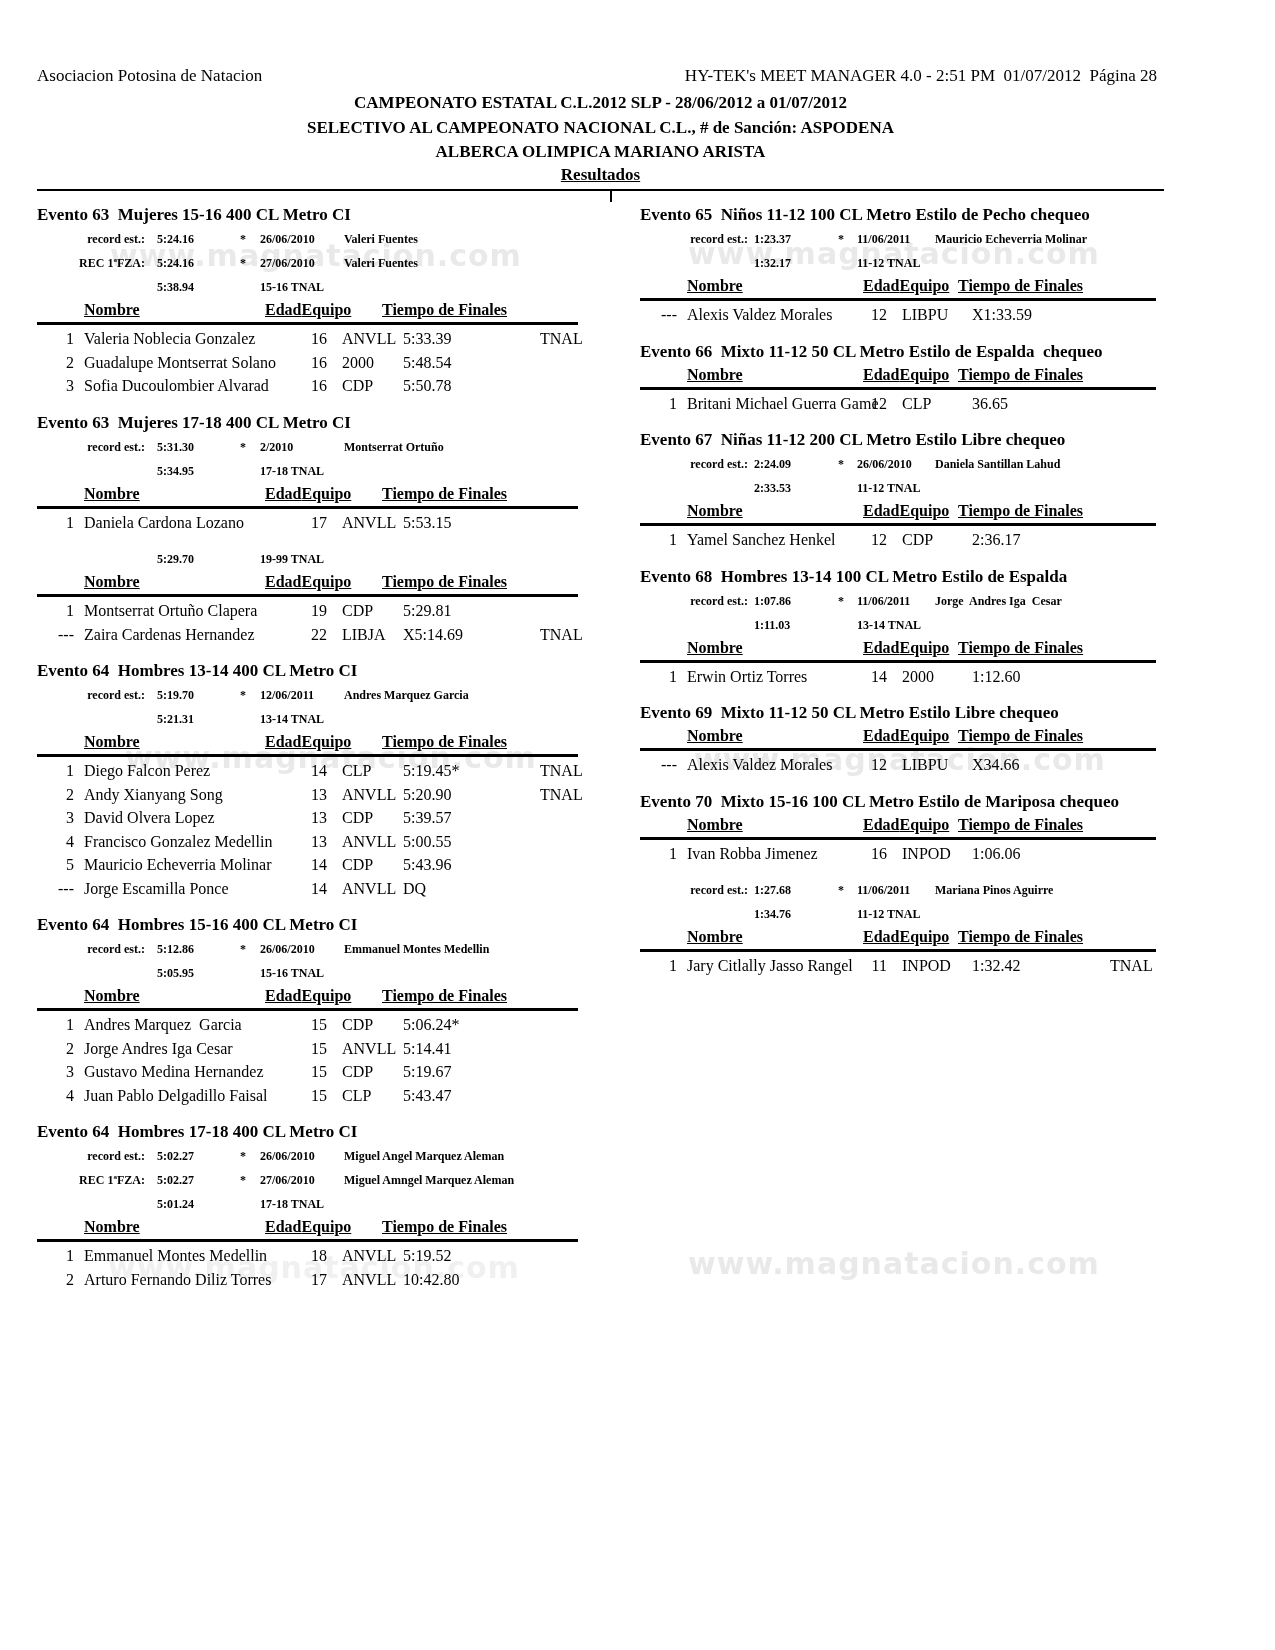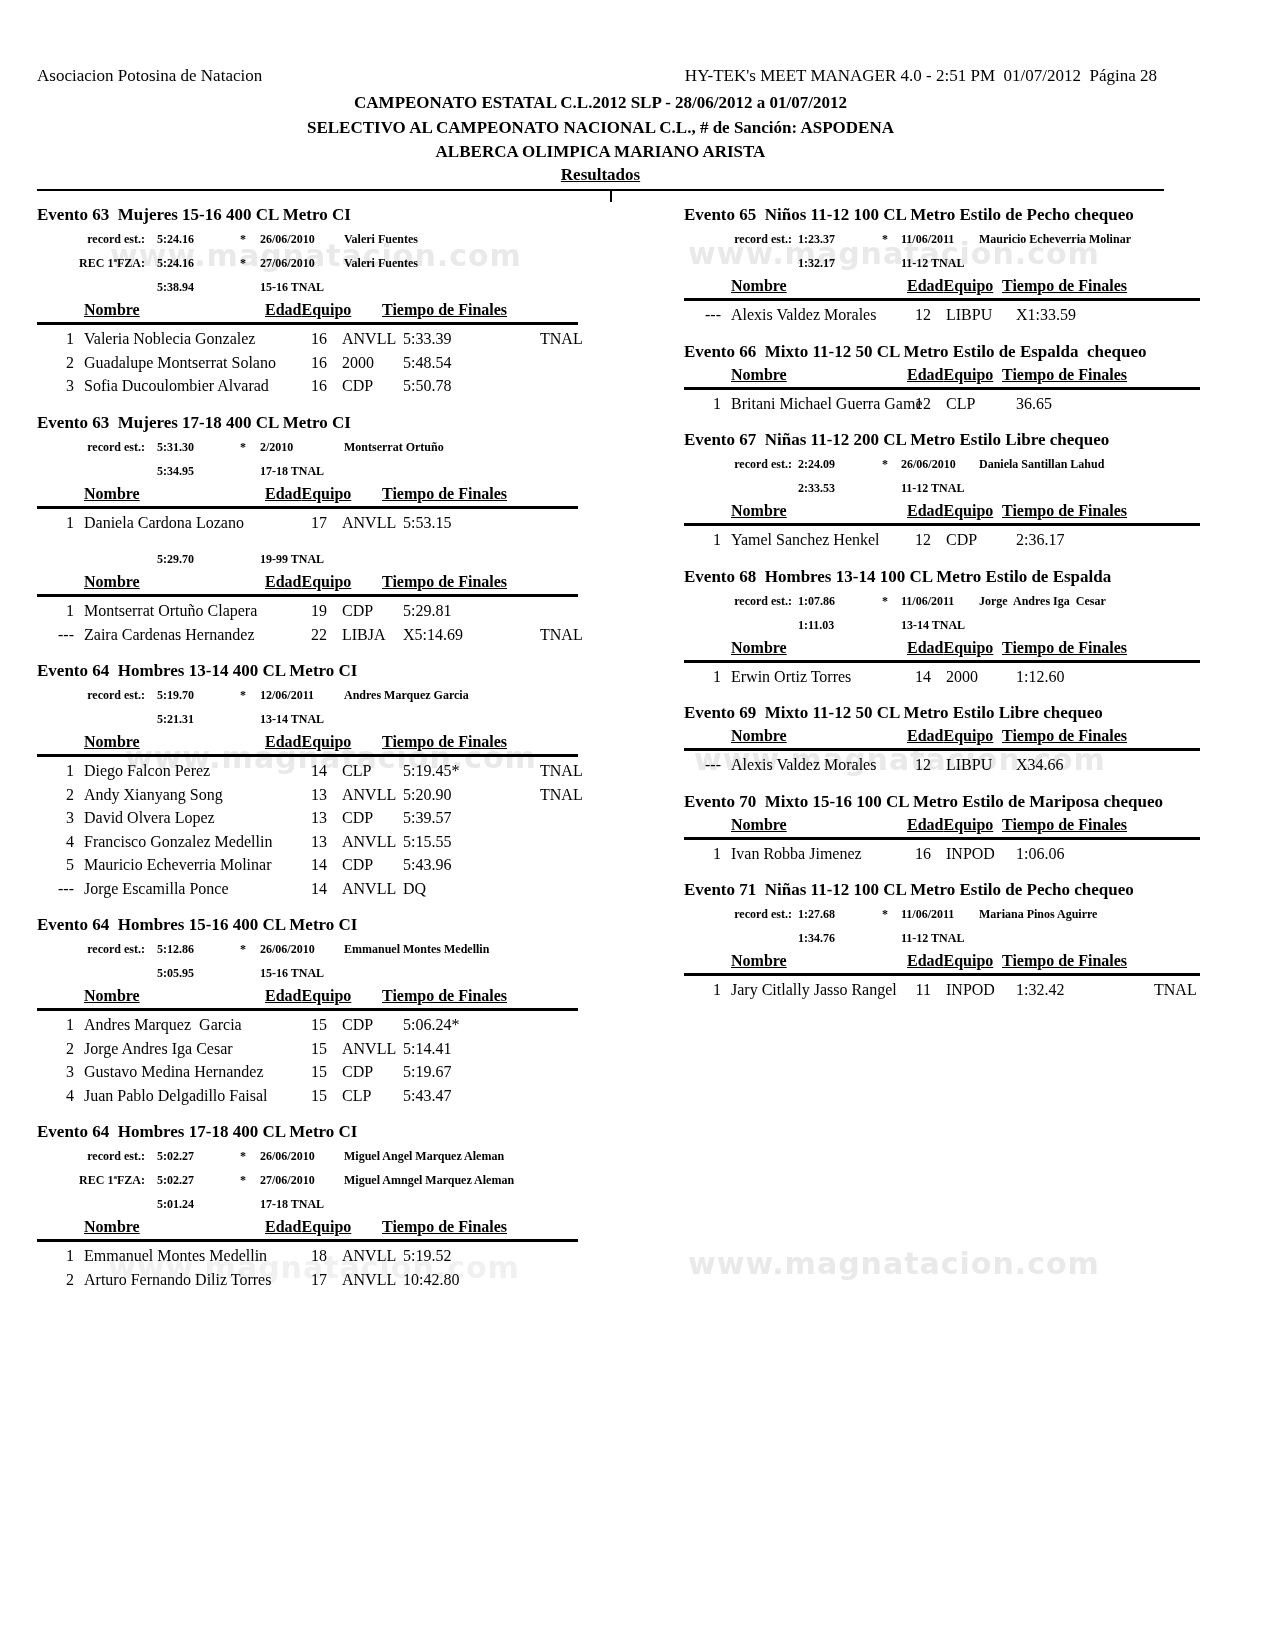--- a/index.html
+++ b/index.html
@@ -20,21 +20,21 @@
   
   .watermark{position:absolute;font-family:"DejaVu Sans",sans-serif;font-weight:bold;
              font-size:30px;color:#e9e9e9;letter-spacing:1px;z-index:0;white-space:pre;}
   .wm1{left:110px;top:238px}.wm2{left:688px;top:236px}
   .wm3{left:125px;top:740px}.wm4{left:694px;top:742px}
   .wm5{left:108px;top:1250px;color:#f0f0f0}.wm6{left:688px;top:1246px}
 
   
   .col{position:absolute;top:196px;z-index:1;}
   .col-left{left:37px;width:541px;}
-  .col-right{left:640px;width:516px;margin-left:44px;}
+  .col-right{left:640px;width:516px;}
 
   .event{margin-top:13px;}
   .col > .event:first-child{margin-top:7px;}
   .ev-title{font-weight:bold;font-size:17px;line-height:24px;white-space:pre;font-family:Liberation Serif, serif;}
 
   .rec-line{position:relative;height:24px;line-height:24px;font-weight:bold;font-size:12px;}
   .rec-line span{position:absolute;white-space:pre;}
   .rec-label{left:0;width:108px;text-align:right;}
   .rec-time{left:120px;width:76px;text-align:left;}
   .rec-star{left:203px;}
@@ -233,21 +233,21 @@
           <span class="td-name">David Olvera Lopez</span>
           <span class="td-age">13</span>
           <span class="td-team">CDP</span>
           <span class="td-time">5:39.57</span>
         </div>
         <div class="trow">
           <span class="td-place">4</span>
           <span class="td-name">Francisco Gonzalez Medellin</span>
           <span class="td-age">13</span>
           <span class="td-team">ANVLL</span>
-          <span class="td-time">5:15.55</span>
+          <span class="td-time">5:00.55</span>
         </div>
         <div class="trow">
           <span class="td-place">5</span>
           <span class="td-name">Mauricio Echeverria Molinar</span>
           <span class="td-age">14</span>
           <span class="td-team">CDP</span>
           <span class="td-time">5:43.96</span>
         </div>
         <div class="trow">
           <span class="td-place">---</span>
@@ -463,21 +463,20 @@
         </div>
         <div class="trow">
           <span class="td-place">1</span>
           <span class="td-name">Ivan Robba Jimenez</span>
           <span class="td-age">16</span>
           <span class="td-team">INPOD</span>
           <span class="td-time">1:06.06</span>
         </div>
       </div>
       <div class="event">
-        <div class="ev-title">Evento 71  Niñas 11-12 100 CL Metro Estilo de Pecho chequeo</div>
         <div class="rec-line">
           <span class="rec-label">record est.:</span>
           <span class="rec-time">1:27.68</span>
           <span class="rec-star">*</span>
           <span class="rec-date">11/06/2011</span>
           <span class="rec-holder">Mariana Pinos Aguirre</span>
         </div>
         <div class="rec-line">
           <span class="rec-time">1:34.76</span>
           <span class="rec-date">11-12 TNAL</span>

